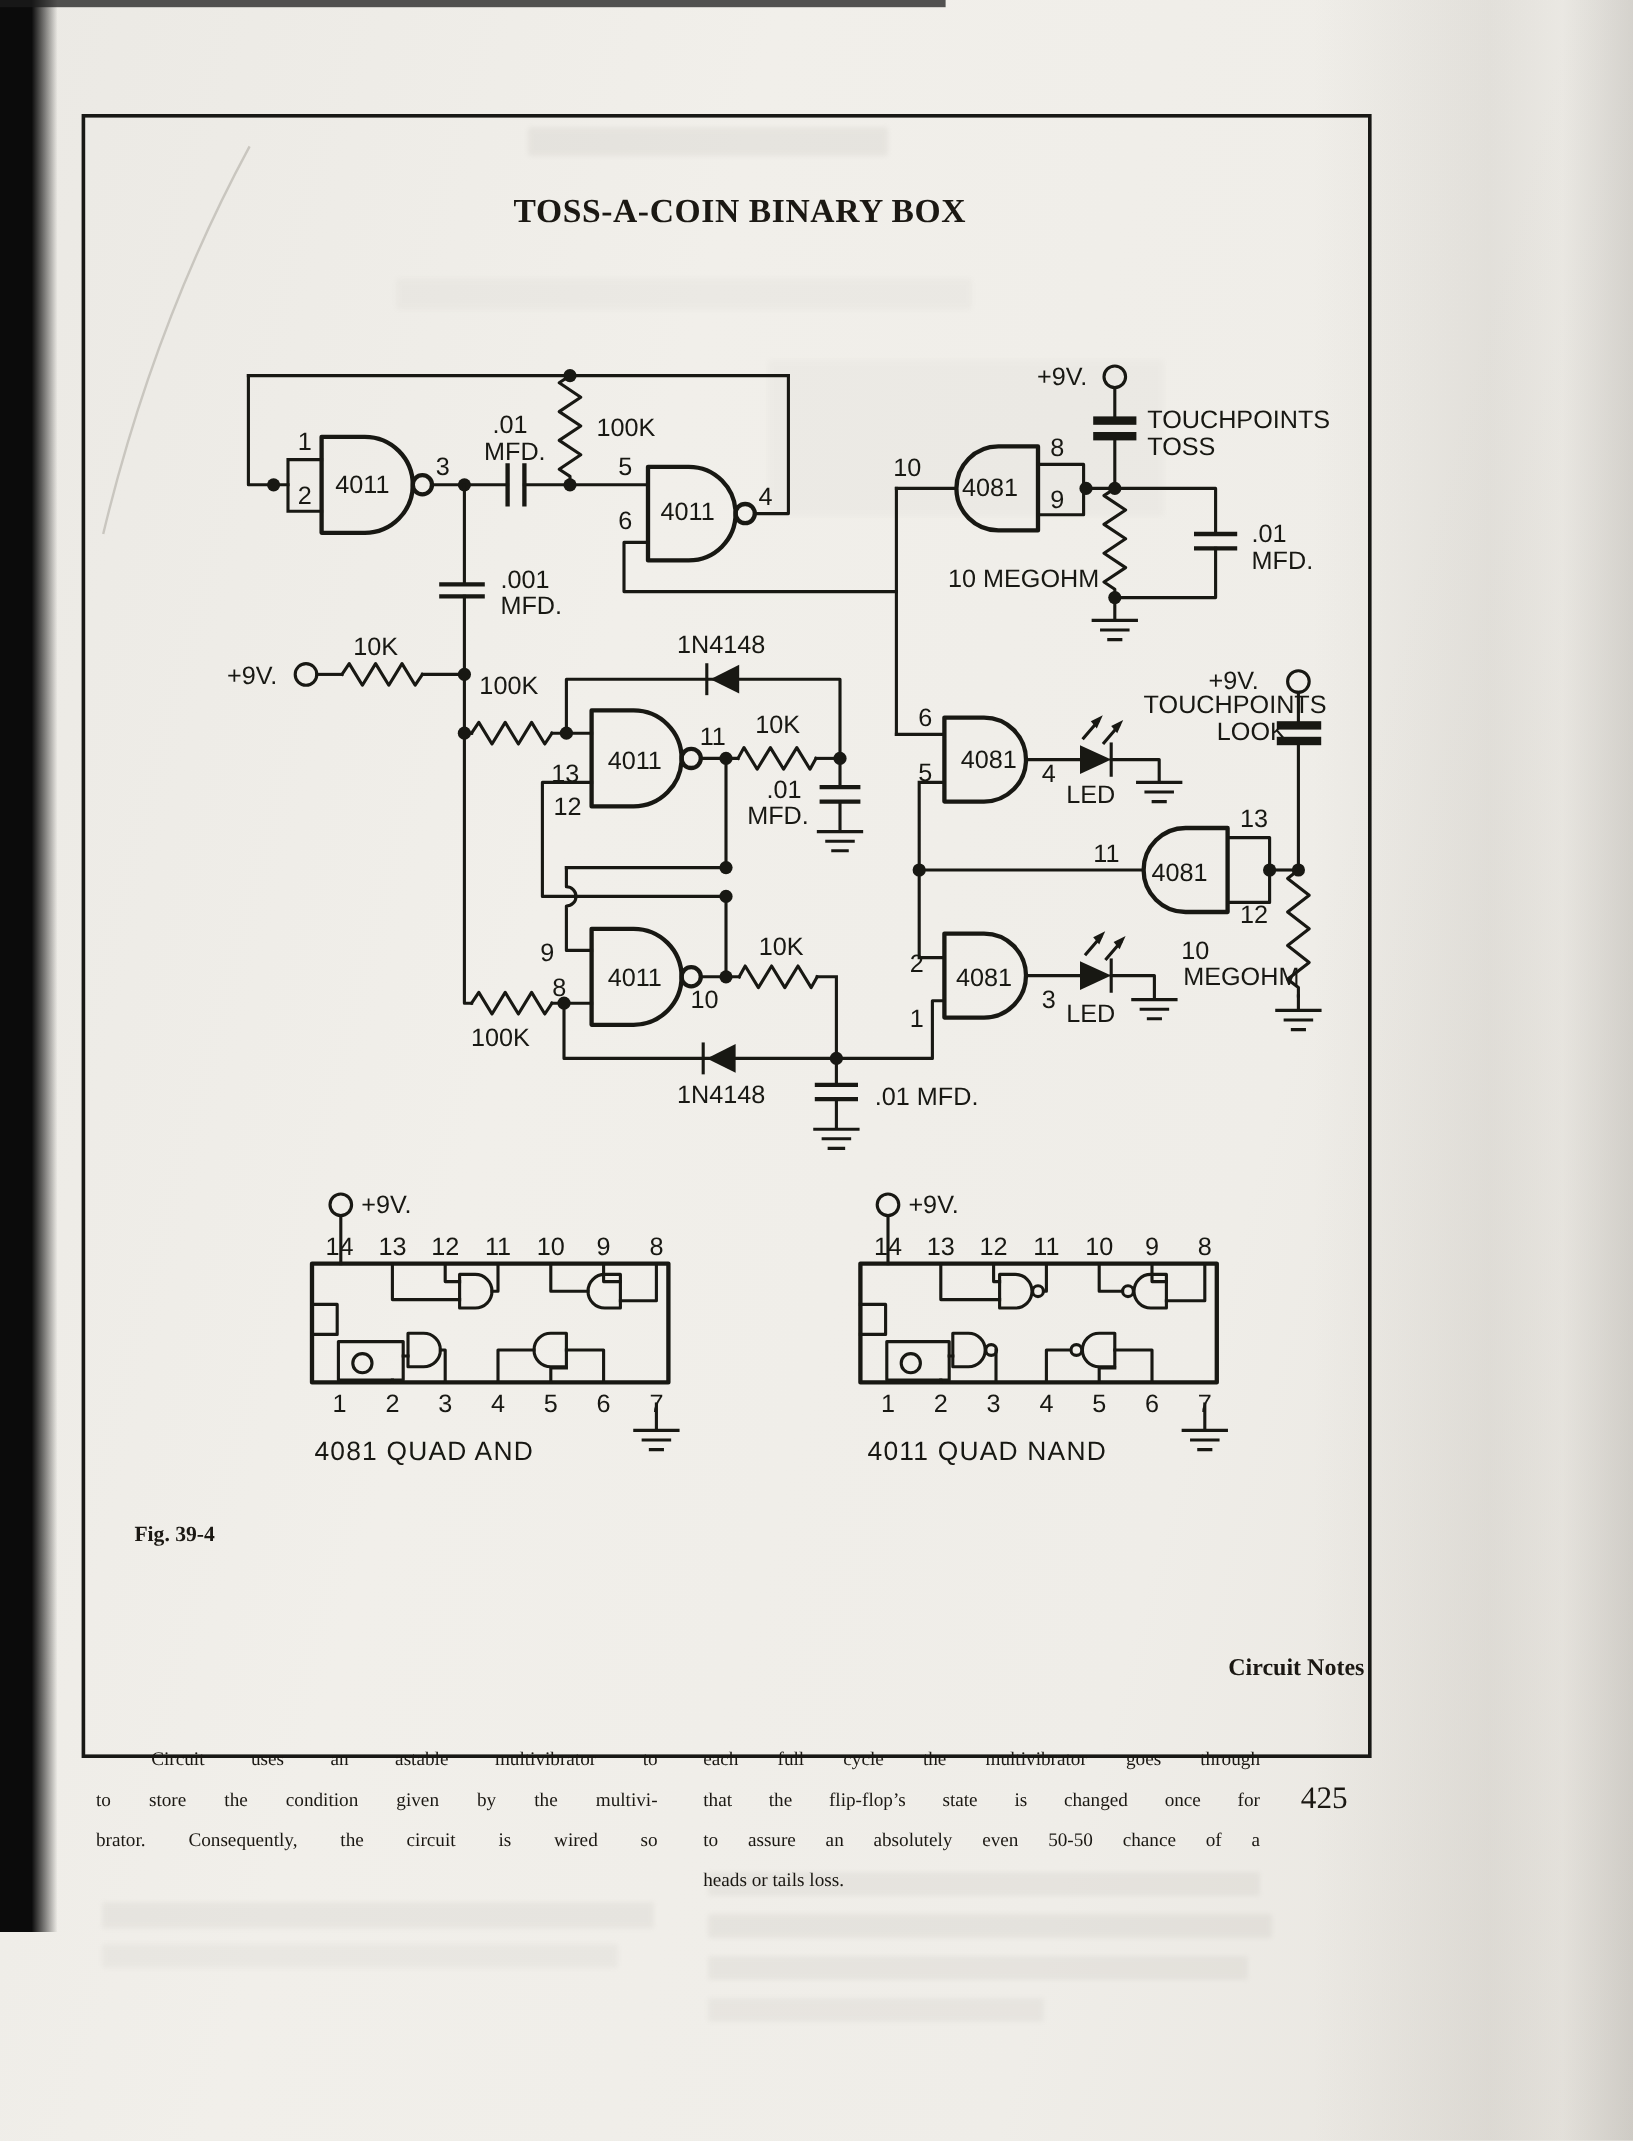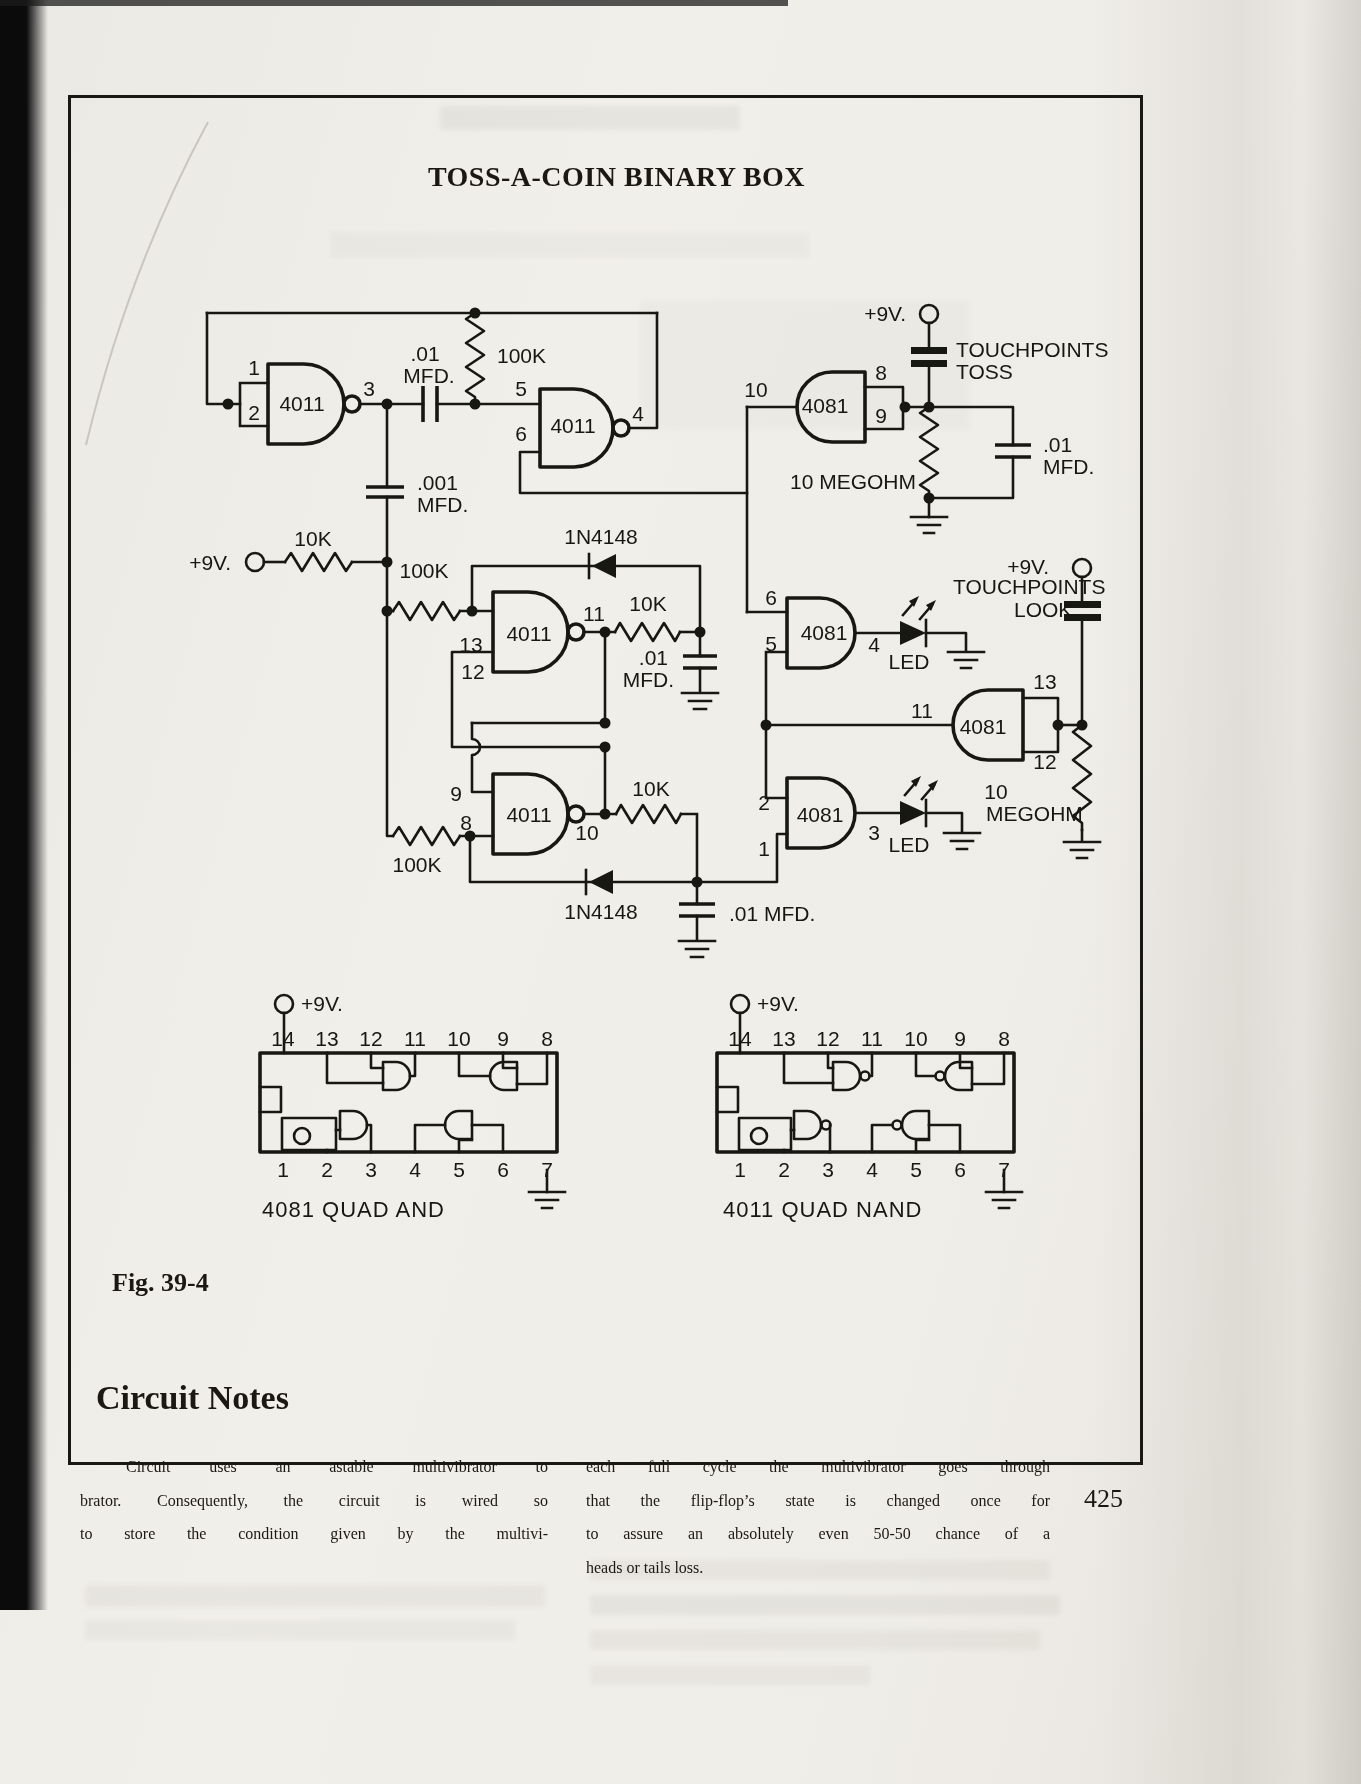--- a/index.html
+++ b/index.html
@@ -8,22 +8,22 @@
   .abs{position:absolute;padding-left:28px;}
   .paper{left:0;top:0;width:1361px;height:1784px;
         background:linear-gradient(105deg,#ebe9e4 0%,#f1efea 35%,#efede8 70%,#e6e3dd 100%);}
   .edge-left{left:0;top:0;width:20px;height:1610px;background:linear-gradient(90deg,#0b0b0b 55%,rgba(10,10,10,0));}
   .edge-top{left:0;top:0;width:760px;height:6px;background:#1c1c1c;opacity:.75;}
   .right-shade{right:0;top:0;width:240px;height:1784px;
         background:linear-gradient(90deg,rgba(0,0,0,0) 0%,rgba(110,104,95,.10) 55%,rgba(110,104,95,.04) 78%,rgba(80,75,68,.16) 100%);}
   .border-box{left:68px;top:95px;width:1041px;height:1364px;border:3px solid #181815;}
   .ghost{position:absolute;background:#8f8b82;filter:blur(2px);border-radius:2px;}
   .title{left:68px;top:161px;width:1041px;text-align:center;font-size:28px;font-weight:bold;letter-spacing:.5px;}
-  .fig{left:84px;top:1268px;font-size:26px;font-weight:bold;text-align:center;}
-  .notes-head{left:68px;top:1379px;width:1041px;text-align:left;font-size:34px;font-weight:bold;}
+  .fig{left:84px;top:1268px;font-size:18px;font-weight:bold;text-align:center;}
+  .notes-head{left:68px;top:1379px;width:1041px;text-align:right;font-size:20px;font-weight:bold;}
   .col{position:absolute;top:1414px;font-size:16px;line-height:33.6px;margin-top:36px;}
   .col1{left:80px;width:468px;}
   .col2{left:586px;width:464px;}
   .jline{text-align:justify;text-align-last:justify;height:33.6px;overflow:hidden;}
   .indent{padding-left:46px;}
   .last{text-align-last:left;}
   .pagenum{left:1056px;top:1484px;font-size:26px;}
   svg{position:absolute;left:0;top:0;}
   .w{stroke:#181813;stroke-width:2.6;fill:none;stroke-linecap:square;stroke-linejoin:round;}
   .g{stroke:#181813;stroke-width:3.6;fill:none;stroke-linejoin:round;}
@@ -54,22 +54,22 @@
 <div class="ghost" style="left:590px;top:1665px;width:280px;height:20px;opacity:.08;"></div>
 
 <div class="abs border-box"></div>
 
 <div class="abs title">TOSS-A-COIN BINARY BOX</div>
 <div class="abs fig">Fig. 39-4</div>
 <div class="abs notes-head">Circuit Notes</div>
 
 <div class="col col1">
   <div class="jline indent">Circuit uses an astable multivibrator to</div>
+  <div class="jline">to store the condition given by the multivi-</div>
   <div class="jline">brator. Consequently, the circuit is wired so</div>
-  <div class="jline">to store the condition given by the multivi-</div>
 </div>
 <div class="col col2">
   <div class="jline">each full cycle the multivibrator goes through</div>
   <div class="jline">that the flip-flop’s state is changed once for</div>
   <div class="jline">to assure an absolutely even 50-50 chance of a</div>
   <div class="jline last">heads or tails loss.</div>
 </div>
 
 <div class="abs pagenum">425</div>
 

